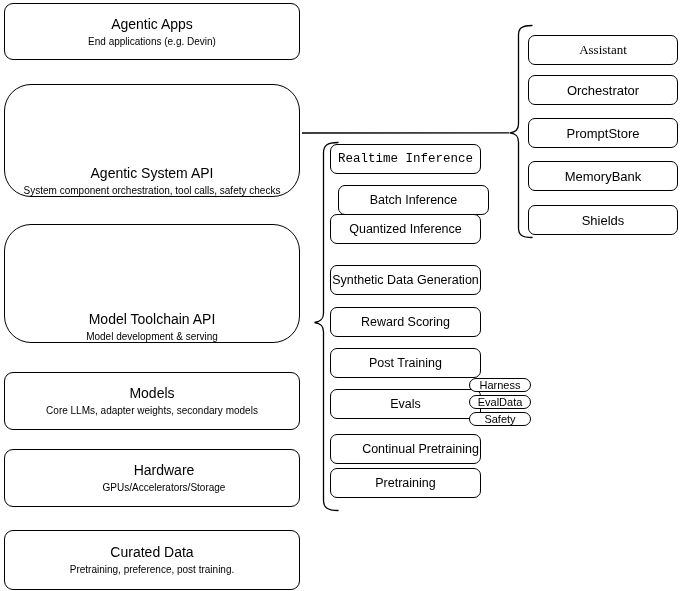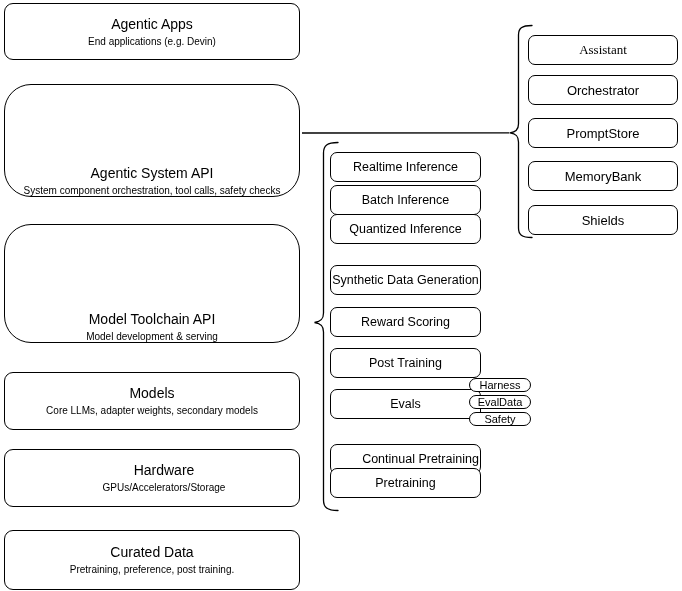--- a/index.html
+++ b/index.html
@@ -98,28 +98,28 @@
   <div class="box stackbox" style="top:449px;height:58px;padding-left:24px;">
     <div class="title">Hardware</div>
     <div class="subtitle">GPUs/Accelerators/Storage</div>
   </div>
 
   <div class="box stackbox" style="top:530px;height:60px;">
     <div class="title">Curated Data</div>
     <div class="subtitle">Pretraining, preference, post training.</div>
   </div>
 
-  <div class="box mbox" style="top:152px;">Realtime Inference</div>
-  <div class="box mbox" style="top:185px;">Batch Inference</div>
+  <div class="box mbox" style="top:144px;font-family:Liberation Mono, monospace;">Realtime Inference</div>
+  <div class="box mbox" style="top:185px;margin-left:8px;">Batch Inference</div>
   <div class="box mbox" style="top:214px;">Quantized Inference</div>
   <div class="box mbox" style="top:265px;">Synthetic Data Generation</div>
   <div class="box mbox" style="top:307px;">Reward Scoring</div>
   <div class="box mbox" style="top:348px;">Post Training</div>
   <div class="box mbox" style="top:389px;">Evals</div>
-  <div class="box mbox" style="top:444px;padding-left:30px;">Continual Pretraining</div>
+  <div class="box mbox" style="top:434px;padding-left:30px;">Continual Pretraining</div>
   <div class="box mbox" style="top:468px;">Pretraining</div>
 
   <div class="box rbox" style="top:35px;font-family:Liberation Serif, serif;">Assistant</div>
   <div class="box rbox" style="top:75px;">Orchestrator</div>
   <div class="box rbox" style="top:118px;">PromptStore</div>
   <div class="box rbox" style="top:161px;">MemoryBank</div>
   <div class="box rbox" style="top:205px;">Shields</div>
 
   <div class="pill" style="top:378px;">Harness</div>
   <div class="pill" style="top:395px;">EvalData</div>

